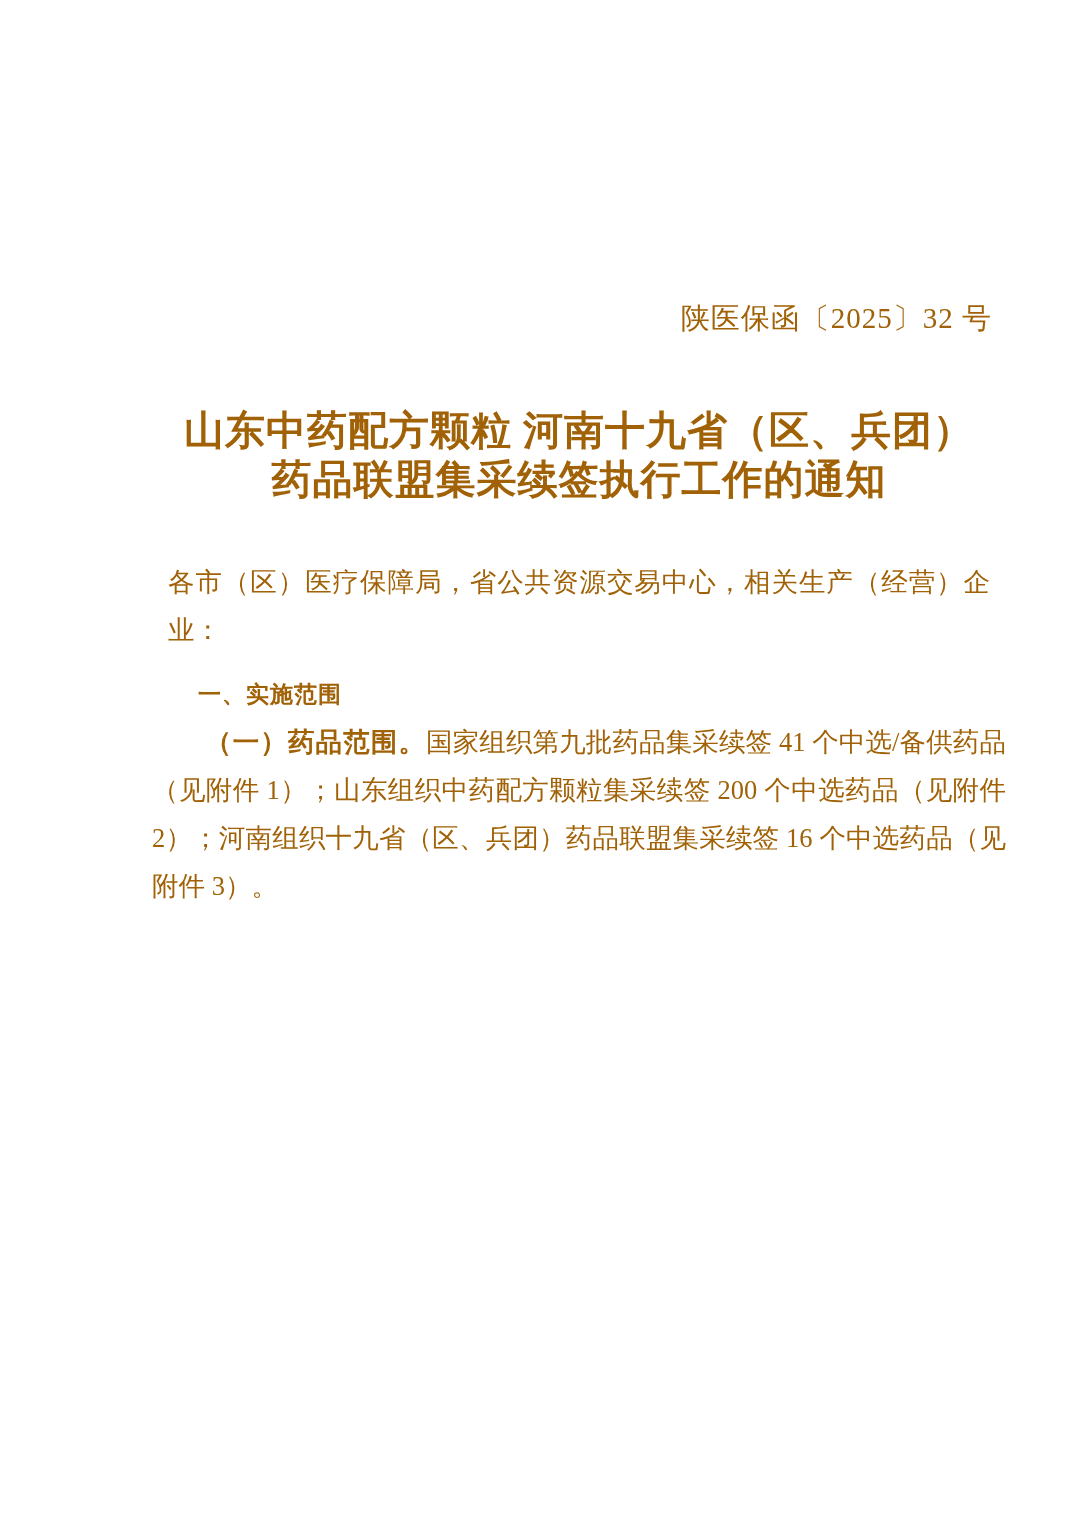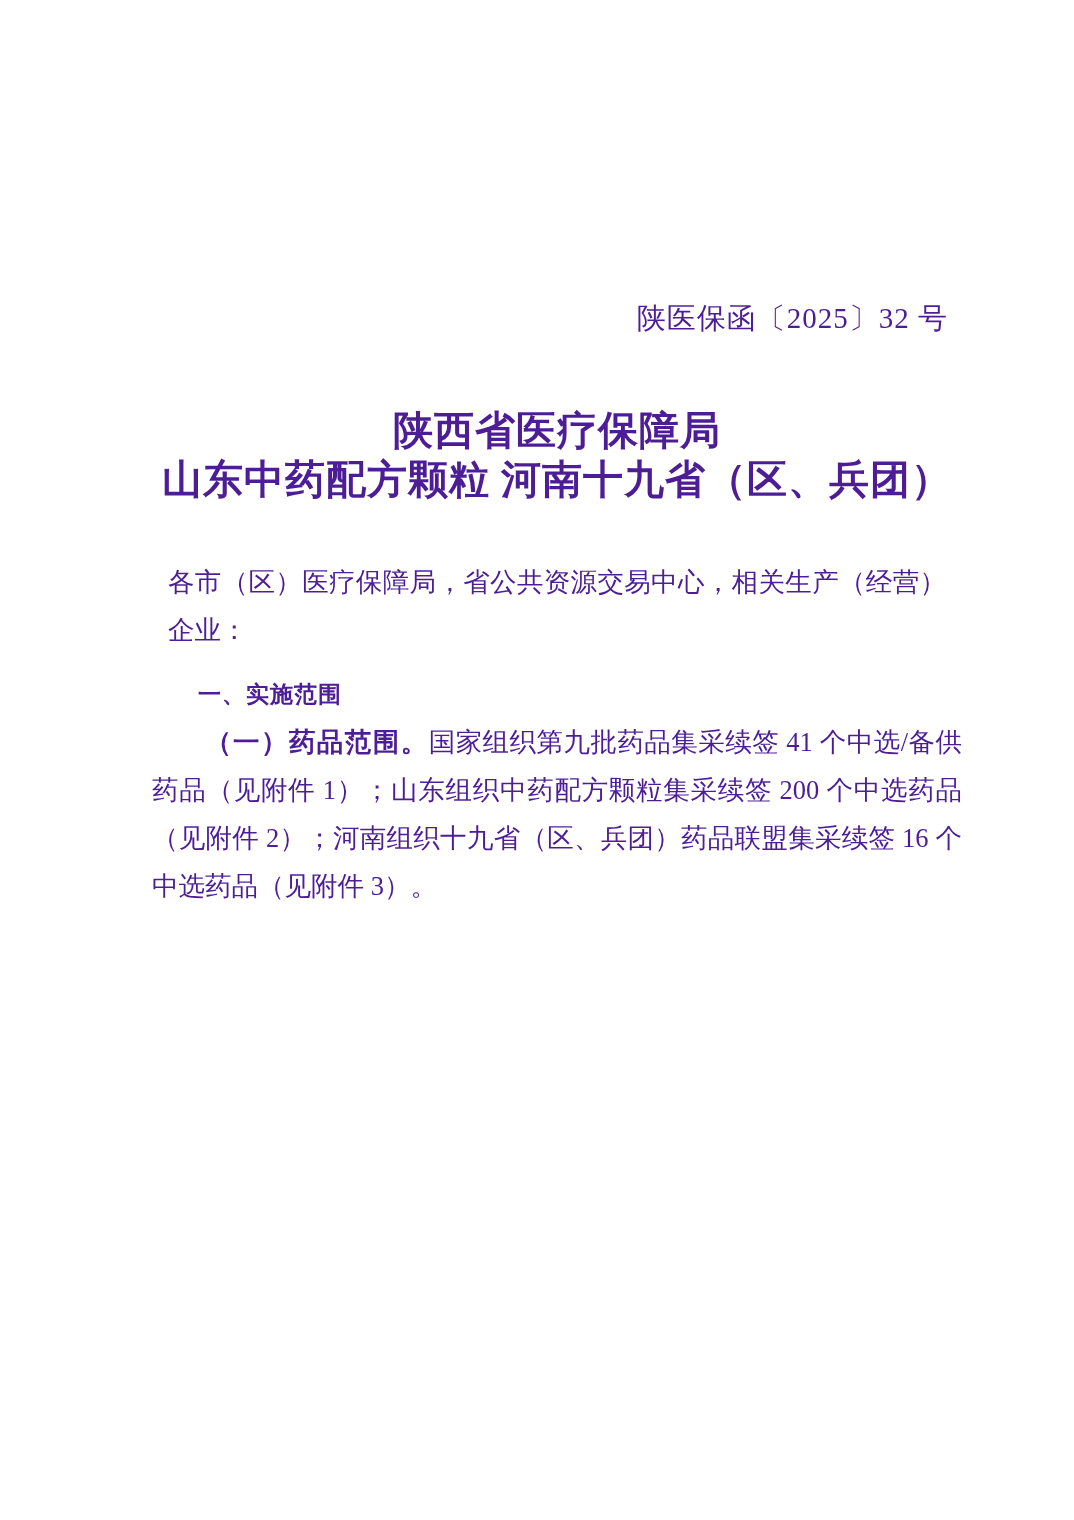--- a/index.html
+++ b/index.html
@@ -5,24 +5,24 @@
   html, body {
     margin: 0;
     padding: 0;
     background: #ffffff;
   }
   .page {
     position: relative;
     width: 1074px;
     height: 1520px;
     background: #ffffff;
-    color: #4c1d95;
+    color: #a16207;
     font-family: "Liberation Serif", serif;
     box-sizing: border-box;
-    padding: 300px 112px 0 152px;
+    padding: 300px 68px 0 152px;
     overflow: hidden;
   }
   .doc-number {
     text-align: right;
     font-size: 29px;
     line-height: 36px;
     letter-spacing: 1px;
     padding-right: 14px;
     white-space: nowrap;
   }
@@ -67,22 +67,22 @@
   }
 </style>
 </head>
 <body>
 
 <div class="page">
 
   <div class="doc-number">陕医保函〔2025〕32 号</div>
 
   <h1 class="title">
-    <span class="title-line">陕西省医疗保障局</span>
     <span class="title-line">山东中药配方颗粒 河南十九省（区、兵团）</span>
+    <span class="title-line">药品联盟集采续签执行工作的通知</span>
   </h1>
 
   <div class="body-text">
 
     <p class="salutation">各市（区）医疗保障局，省公共资源交易中心，相关生产（经营）企业：</p>
 
 
     <h2 class="section-heading">一、实施范围</h2>
 
     <p class="para"><span class="lead">（一）药品范围。</span><span>国家组织第九批药品集采续签 41 个中选/备供药品（见附件 1）；山东组织中药配方颗粒集采续签 200 个中选药品（见附件 2）；河南组织十九省（区、兵团）药品联盟集采续签 16 个中选药品（见附件 3）。</span></p>

